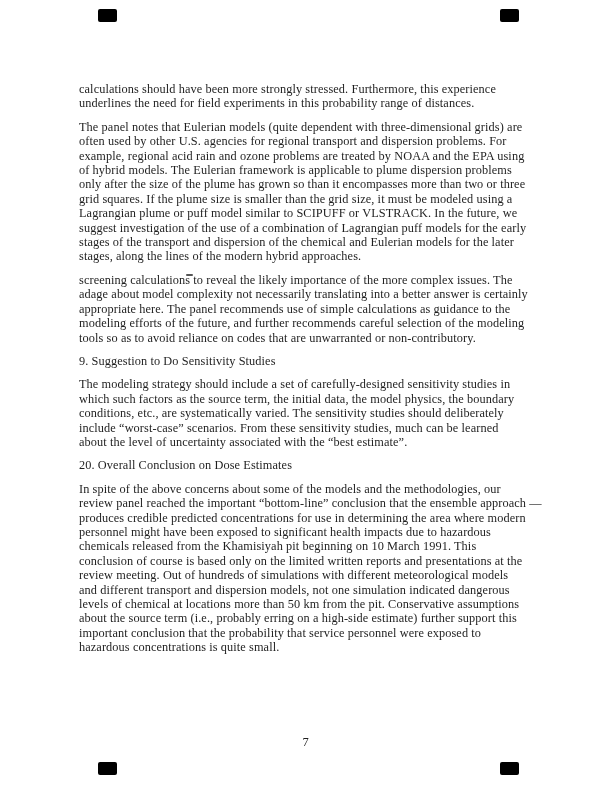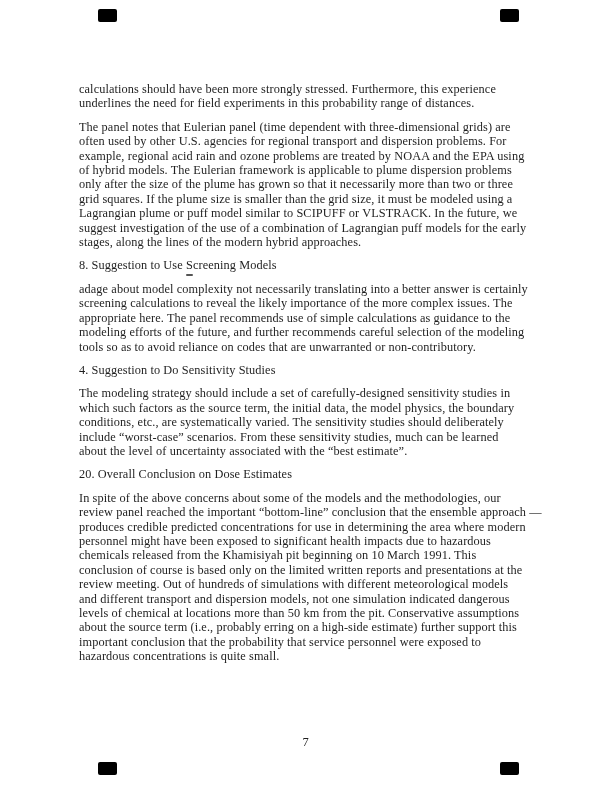--- a/index.html
+++ b/index.html
@@ -72,42 +72,40 @@
   <div class="corner-mark tr"></div>
   <div class="corner-mark bl"></div>
   <div class="corner-mark br"></div>
 
   <div class="content" id="content">
       <div class="block paragraph">
         <div class="line">calculations should have been more strongly stressed.  Furthermore, this experience</div>
         <div class="line">underlines the need for field experiments in this probability range of distances.</div>
       </div>
       <div class="block paragraph">
-        <div class="line">The panel notes that Eulerian panel (time dependent with three-dimensional grids) are</div>
+        <div class="line">The panel notes that Eulerian models (quite dependent with three-dimensional grids) are</div>
         <div class="line">often used by other U.S. agencies for regional transport and dispersion problems.  For</div>
         <div class="line">example, regional acid rain and ozone problems are treated by NOAA and the EPA using</div>
         <div class="line">of hybrid models.  The Eulerian framework is applicable to plume dispersion problems</div>
-        <div class="line">only after the size of the plume has grown so that it necessarily more than two or three</div>
+        <div class="line">only after the size of the plume has grown so than it encompasses more than two or three</div>
         <div class="line">grid squares.  If the plume size is smaller than the grid size, it must be modeled using a</div>
         <div class="line">Lagrangian plume or puff model similar to SCIPUFF or VLSTRACK.  In the future, we</div>
         <div class="line">suggest investigation of the use of a combination of Lagrangian puff models for the early</div>
+        <div class="line">stages of the transport and dispersion of the chemical and Eulerian models for the later</div>
         <div class="line">stages, along the lines of the modern hybrid approaches.</div>
       </div>
-      <div class="block heading">
-        <div class="line">8.  Suggestion to Use Screening Models</div>
-      </div>
       <div class="block paragraph">
+        <div class="line">screening calculations to reveal the likely importance of the more complex issues.  The</div>
         <div class="line">adage about model complexity not necessarily translating into a better answer is certainly</div>
-        <div class="line">screening calculations to reveal the likely importance of the more complex issues.  The</div>
         <div class="line">appropriate here.  The panel recommends use of simple calculations as guidance to the</div>
         <div class="line">modeling efforts of the future, and further recommends careful selection of the modeling</div>
         <div class="line">tools so as to avoid reliance on codes that are unwarranted or non-contributory.</div>
       </div>
       <div class="block heading">
-        <div class="line">4.  Suggestion to Do Sensitivity Studies</div>
+        <div class="line">9.  Suggestion to Do Sensitivity Studies</div>
       </div>
       <div class="block paragraph">
         <div class="line">The modeling strategy should include a set of carefully-designed sensitivity studies in</div>
         <div class="line">which such factors as the source term, the initial data, the model physics, the boundary</div>
         <div class="line">conditions, etc., are systematically varied.  The sensitivity studies should deliberately</div>
         <div class="line">include “worst-case” scenarios.  From these sensitivity studies, much can be learned</div>
         <div class="line">about the level of uncertainty associated with the “best estimate”.</div>
       </div>
       <div class="block heading">
         <div class="line">20. Overall Conclusion on Dose Estimates</div>

